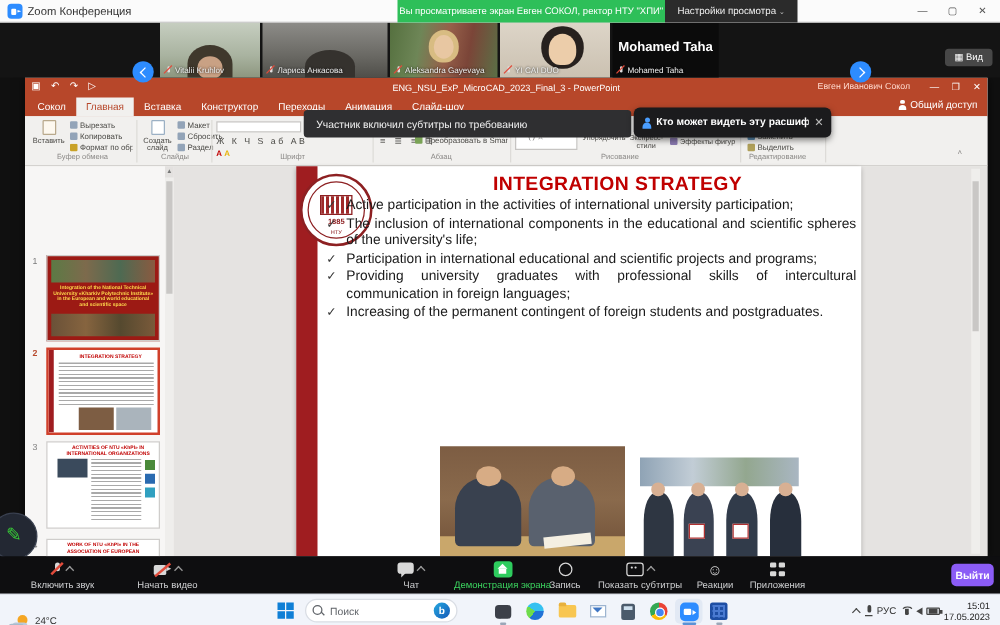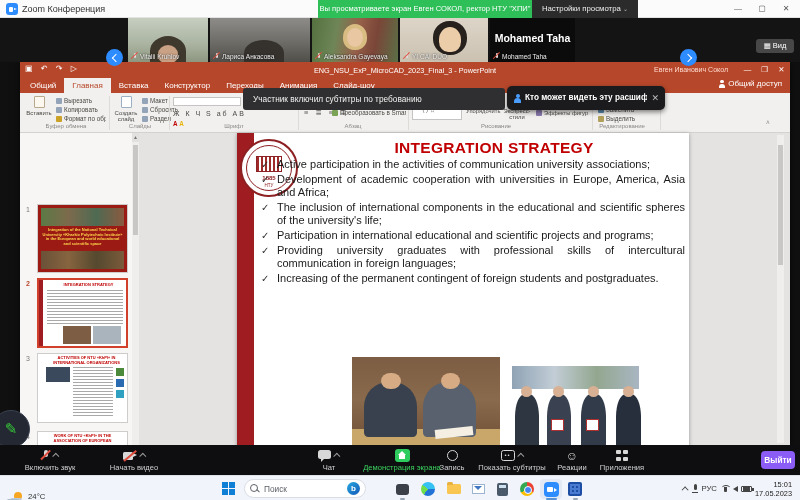--- a/index.html
+++ b/index.html
@@ -266,21 +266,21 @@
     <div class="ppt-title">
       <span class="qat">▣ ↶ ↷ ▷</span>
       <span class="fname">ENG_NSU_ExP_MicroCAD_2023_Final_3 - PowerPoint</span>
       <span class="puser">Евген Иванович Сокол</span>
       <span class="pctl" style="right:34px;">—</span>
       <span class="pctl" style="right:17px;">❐</span>
       <span class="pctl" style="right:0;">✕</span>
     </div>
 
     <div class="tabs">
-      <span class="tab">Общий</span>
+      <span class="tab">Сокол</span>
       <span class="tab active">Главная</span>
       <span class="tab">Вставка</span>
       <span class="tab">Конструктор</span>
       <span class="tab">Переходы</span>
       <span class="tab">Анимация</span>
       <span class="tab">Слайд-шоу</span>
     </div>
     <div class="sharebtn">
         <span class="person-ic"></span>
         <span>Общий доступ</span>
@@ -382,22 +382,21 @@
     <div class="canvas">
       <div class="slide">
         <div class="redbar"></div>
         <div class="seal">
           <div class="bld"></div>
           <div class="yr">1885</div>
           <div class="ab">НТУ</div>
         </div>
         <div class="stitle">INTEGRATION STRATEGY</div>
         <ul class="bullets">
-          <li><span>Active participation in the activities of communication university associations;</span></li>
-          <li><span>Development of academic cooperation with universities in Europe, America, Asia and Africa;</span></li>
+          <li><span>Active participation in the activities of international university participation;</span></li>
           <li><span>The inclusion of international components in the educational and scientific spheres of the university's life;</span></li>
           <li><span>Participation in international educational and scientific projects and programs;</span></li>
           <li><span>Providing university graduates with professional skills of intercultural communication in foreign languages;</span></li>
           <li><span>Increasing of the permanent contingent of foreign students and postgraduates.</span></li>
         </ul>
         <div class="photo ph1">
           <div class="table"></div>
           <div class="man" style="left:8%;"></div>
           <div class="man m2"></div>
           <div class="paper"></div>

